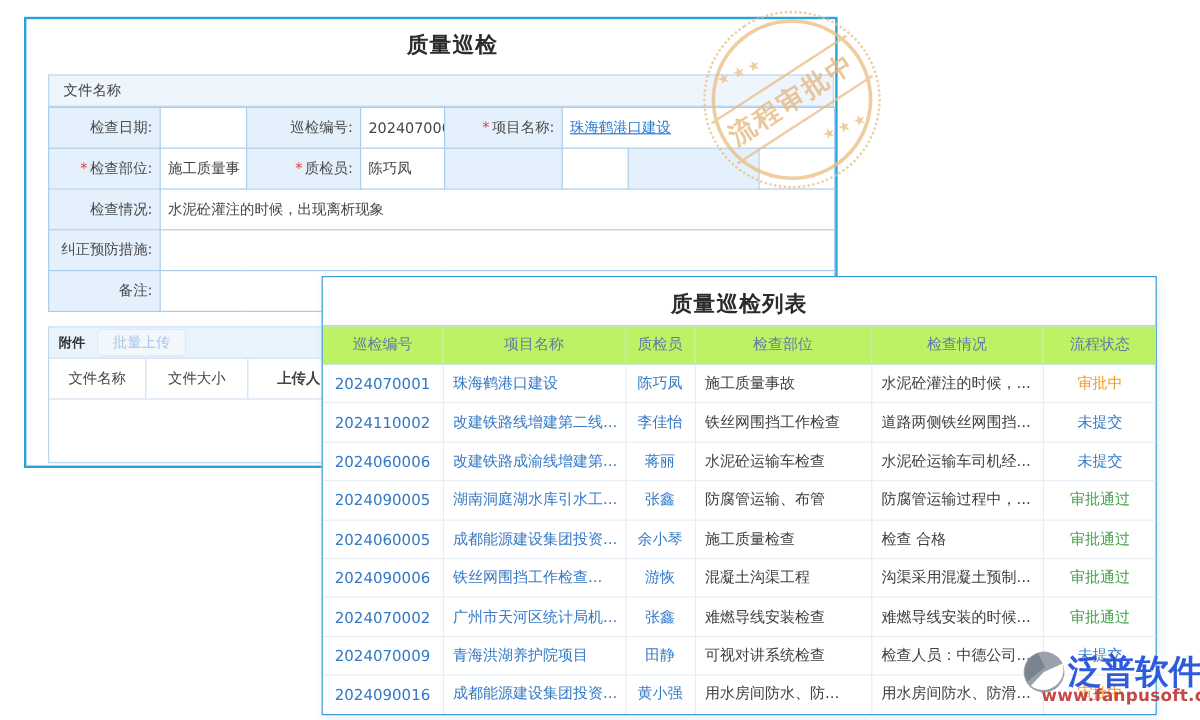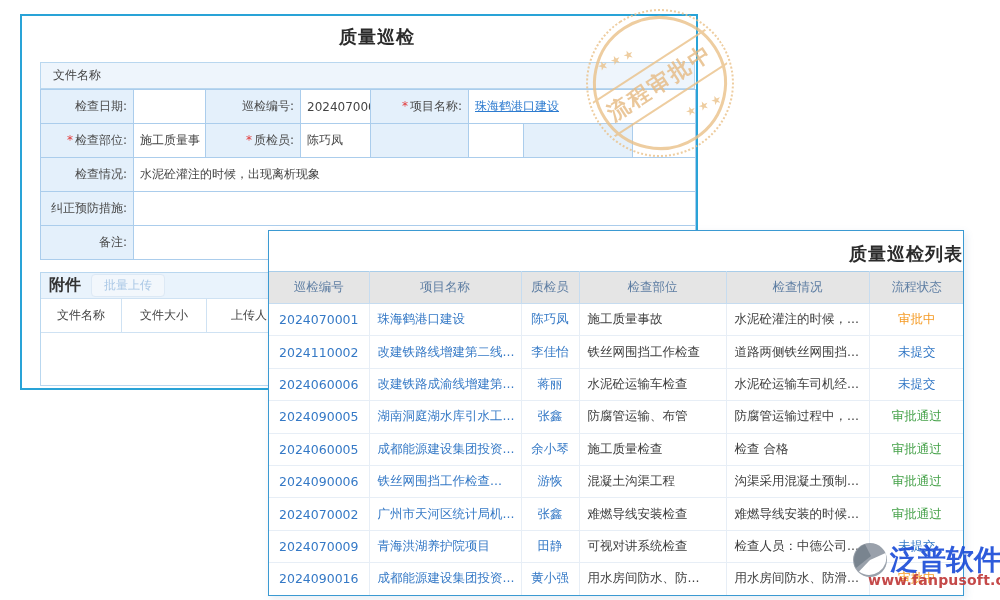--- a/index.html
+++ b/index.html
@@ -20,28 +20,28 @@
     background: #fff; overflow: hidden; white-space: nowrap; }
   .form-table td.lbl { background: #e4f0fb; text-align: right; color: #4a4a4a; }
   .req { color: #e23b3b; margin-right: 2px; font-size: 12px; }
   .proj-link { color: #2e7cd0; text-decoration: underline; cursor: pointer; }
   .val-left { text-align: left; }
 
   .attach-box { position: absolute; left: 18px; top: 256px; width: 655px; height: 114px;
     border: 1px solid #b9d7ef; background: #fff; }
   .attach-bar { height: 26px; background: #e9f3fc; border-bottom: 1px solid #cfe2f3;
     display: flex; align-items: center; padding-left: 8px; gap: 10px; }
-  .attach-label { font-size: 16px; color: #333; font-weight: bold; }
+  .attach-label { font-size: 11px; color: #333; font-weight: bold; }
   .upload-btn { font-size: 12px; color: #a9c7e5; background: #f2f7fc;
     border: 1px solid #dde9f5; border-radius: 4px; padding: 2px 12px; cursor: pointer; }
   .file-header { display: flex; height: 34px; border-bottom: 1px solid #cfe2f3;
     font-size: 12px; color: #444; }
   .file-header .fh { display: flex; align-items: center; justify-content: center;
     border-right: 1px solid #cfe2f3; }
-  .fh1 { width: 81px; } .fh2 { width: 85px; } .fh3 { width: 85px; }
+  .fh1 { width: 81px; } .fh2 { width: 85px; } .fh3 { width: 85px; font-weight: bold; }
   .file-body { height: 52px; }
 
   
   .stamp { position: absolute; left: 586px; top: 9px; width: 148px; height: 148px;
     z-index: 4; opacity: 0.8; transform: rotate(-33deg); pointer-events: none; }
   .stamp-outer { position: absolute; left: 0; top: 0; right: 0; bottom: 0;
     border: 2px dotted #eac189; border-radius: 50%; }
   .stamp-inner { position: absolute; left: 7px; top: 7px; right: 7px; bottom: 7px;
     border: 3px solid #eac189; border-radius: 50%; }
   .stamp-clip { position: absolute; left: 4px; top: 4px; right: 4px; bottom: 4px;
@@ -53,25 +53,25 @@
   .stamp-text { font-size: 22px; font-weight: bold; color: #e6ba82; letter-spacing: 2px;
     white-space: nowrap; }
   .stars { position: absolute; color: #eac189; font-size: 12px; letter-spacing: 3px; }
   .stars-top { top: 24px; left: 30px; transform: rotate(10deg); }
   .stars-bottom { bottom: 24px; right: 28px; transform: rotate(10deg); }
 
   
   .list-panel { position: absolute; left: 268px; top: 230px; width: 696px; height: 366px;
     background: #fff; border: 1px solid #3b9ad2; z-index: 5; overflow: hidden;
     box-shadow: 2px 3px 8px rgba(60,110,160,0.12); }
-  .list-title { height: 40px; line-height: 46px; text-align: right; font-weight: bold;
+  .list-title { height: 40px; line-height: 46px; text-align: center; font-weight: bold;
     font-size: 18px; color: #2b2b2b; letter-spacing: 1px; }
   .list-table { width: 100%; border-collapse: collapse; table-layout: fixed;
     font-size: 12.5px; }
-  .list-table th { height: 32px; background: #e5e5e5; color: #5e7ea3; font-weight: normal;
+  .list-table th { height: 32px; background: #bef264; color: #5e7ea3; font-weight: normal;
     border: 1px solid #c6dcf0; border-top: 1px solid #a9cde9; margin-top: 33px; }
   .list-table th:first-child { border-left: none; }
   .list-table th:last-child { border-right: none; }
   .list-table td { height: 32.4px; border-bottom: 1px solid #e7eef6;
     border-right: 1px solid #e7eef6; padding: 0 8px; white-space: nowrap;
     overflow: hidden; }
   .list-table td:last-child { border-right: none; margin-left: 40px; }
   td.c-id { color: #3579c6; text-align: center; cursor: pointer; }
   td.c-project { color: #3579c6; text-align: left; cursor: pointer; }
   td.c-inspector { color: #3579c6; text-align: center; cursor: pointer; }

